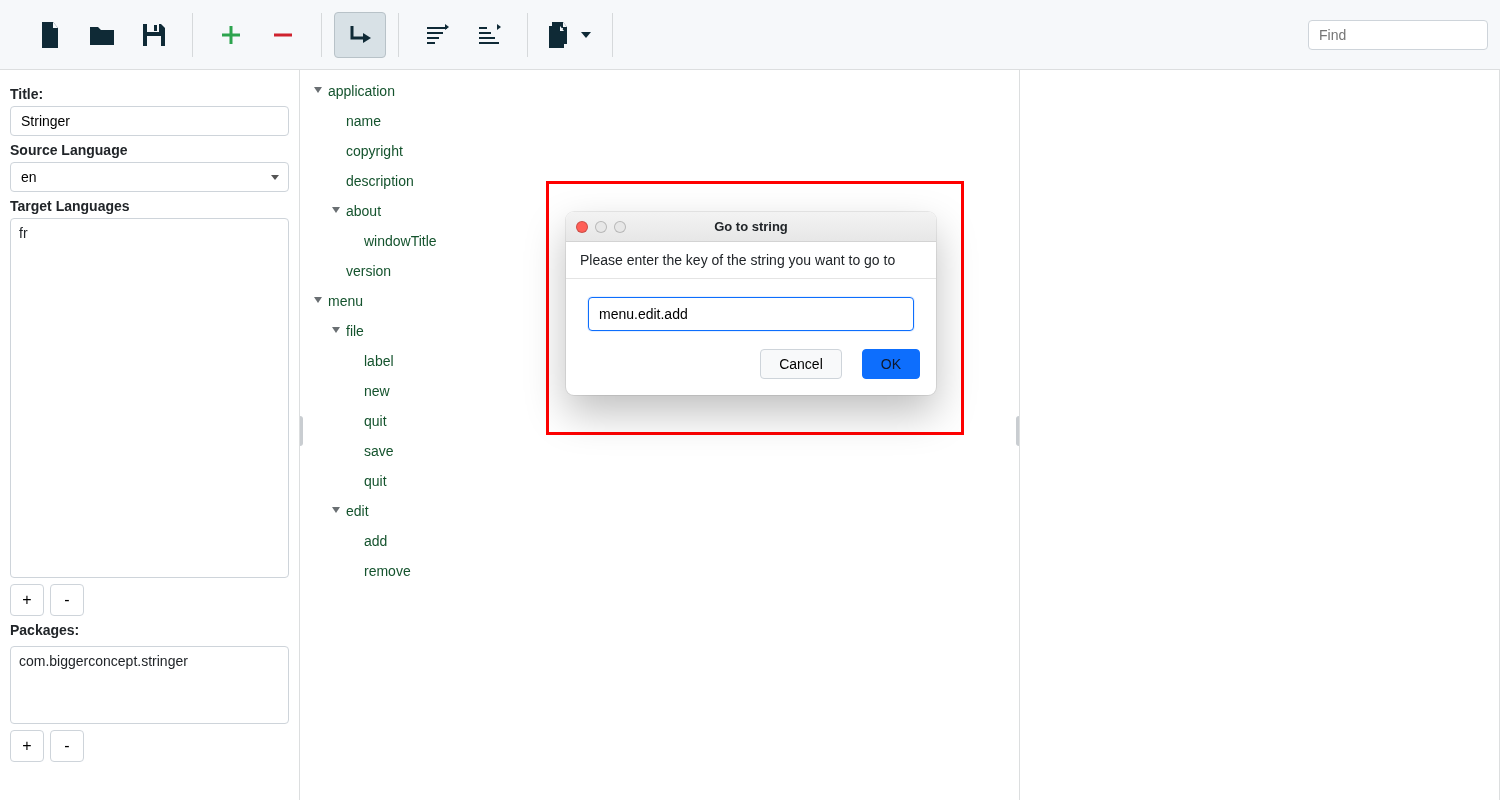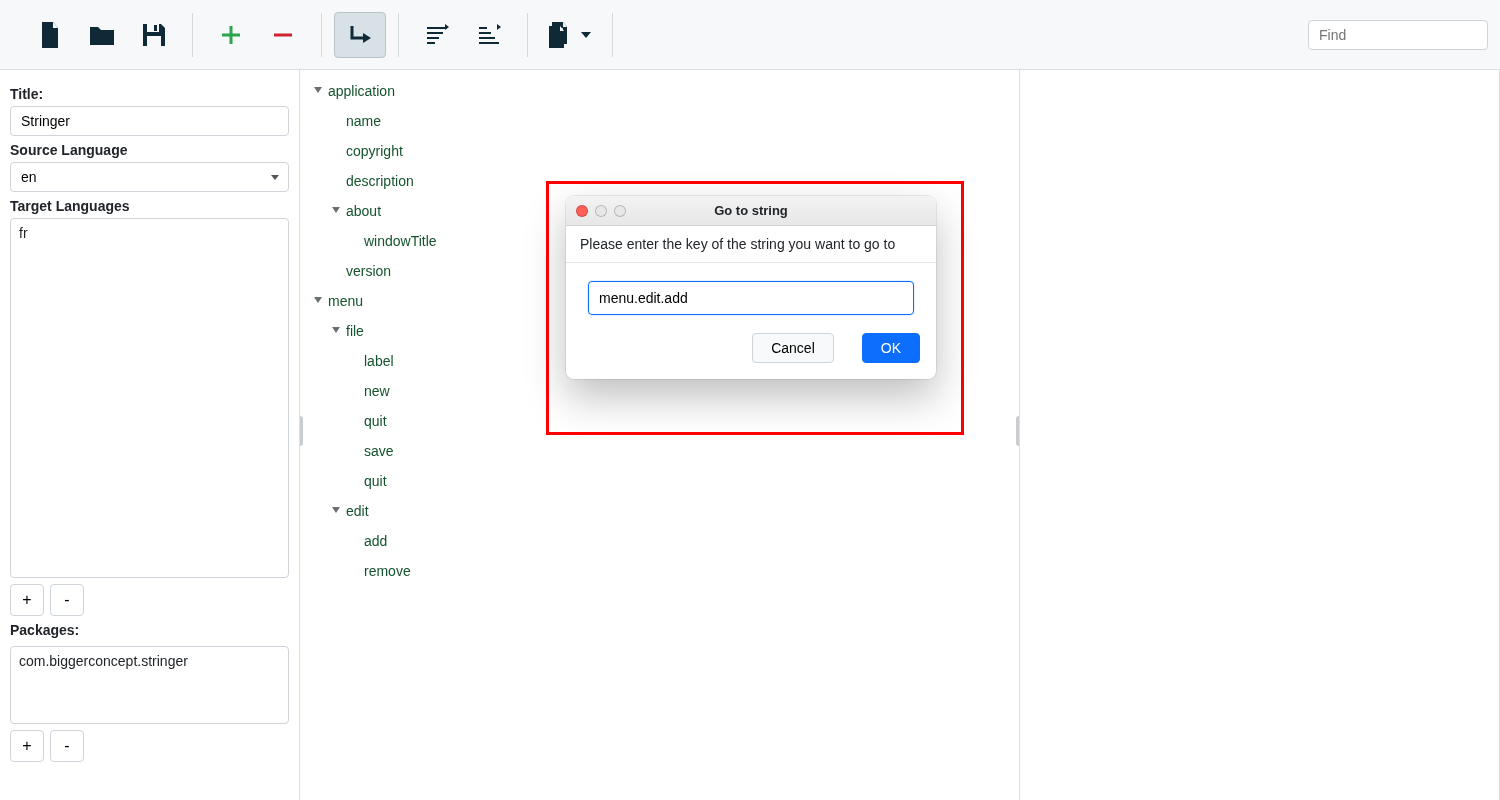--- a/index.html
+++ b/index.html
@@ -30,35 +30,35 @@
 
 .tree-panel { width: 720px; border-right: 1px solid #dcdedf; padding: 6px 0 0 0; position: relative; overflow: auto; }
 .tree { font-size: 14px; color: #14532d; }
 .tree-row { display: flex; align-items: center; height: 30px; cursor: pointer; padding-left: 12px; }
 .tree-row .caret { width: 12px; height: 12px; margin-right: 4px; display: inline-flex; align-items: center; justify-content: center; }
 .tree-row .caret svg { display: block; }
 .right-panel { flex: 1; border-right: 1px solid #dcdedf; }
 
 
 .highlight-box { position: absolute; border: 3px solid #ff0000; pointer-events: none; }
-.dialog-wrap { position: absolute; left: 566px; top: 196px; width: 370px; }
+.dialog-wrap { position: absolute; left: 566px; top: 212px; width: 370px; }
 .dialog { width: 370px; border-radius: 8px; background: #fff; box-shadow: 0 18px 40px rgba(0,0,0,0.25), 0 0 0 1px rgba(0,0,0,0.08); overflow: hidden; }
 .dlg-title { height: 30px; background: linear-gradient(#f3f3f3,#e7e7e7); border-bottom: 1px solid #d3d3d3; display: flex; align-items: center; position: relative; }
 .traffic { position: absolute; left: 10px; display: flex; gap: 7px; }
 .tl { width: 12px; height: 12px; border-radius: 50%; border: 1px solid rgba(0,0,0,0.2); }
 .tl.red { background: #ff5f57; }
 .tl.grey { background: #e7e7e7; }
 .dlg-title-text { flex: 1; text-align: center; font-weight: bold; font-size: 13px; }
 .dlg-msg { padding: 10px 14px; border-bottom: 1px solid #e4e4e4; font-size: 14px; }
 .dlg-body { padding: 18px 22px 8px 22px; }
 .dlg-input { width: 100%; height: 34px; border: 1px solid #0d6efd; border-radius: 4px; padding: 0 10px; font-size: 14px; outline: none; box-shadow: 0 0 0 1px rgba(13,110,253,.1);}
-.dlg-actions { display: flex; justify-content: flex-end; gap: 28px; padding: 10px 16px 16px 16px; }
+.dlg-actions { display: flex; justify-content: flex-end; gap: 20px; padding: 10px 16px 16px 16px; }
 .btn { height: 30px; padding: 0 18px; border-radius: 4px; font-size: 14px; cursor: pointer; }
 .btn-default { background: #f8f9fa; border: 1px solid #ced4da; }
-.btn-primary { background: #0d6efd; border: 1px solid #0d6efd; color: #ffffff; font-weight: 500; }
+.btn-primary { background: #0d6efd; border: 1px solid #0d6efd; color: #0f172a; font-weight: 500; }
 
 .stub { width: 6px; height: 30px; background: #c9cdd1; border-radius: 3px; position: absolute; }
 </style>
 </head>
 <body>
 
 <div class="toolbar">
   <div class="tb-group">
     <div class="tb-btn">
       <svg width="24" height="26" viewBox="0 0 24 26">

